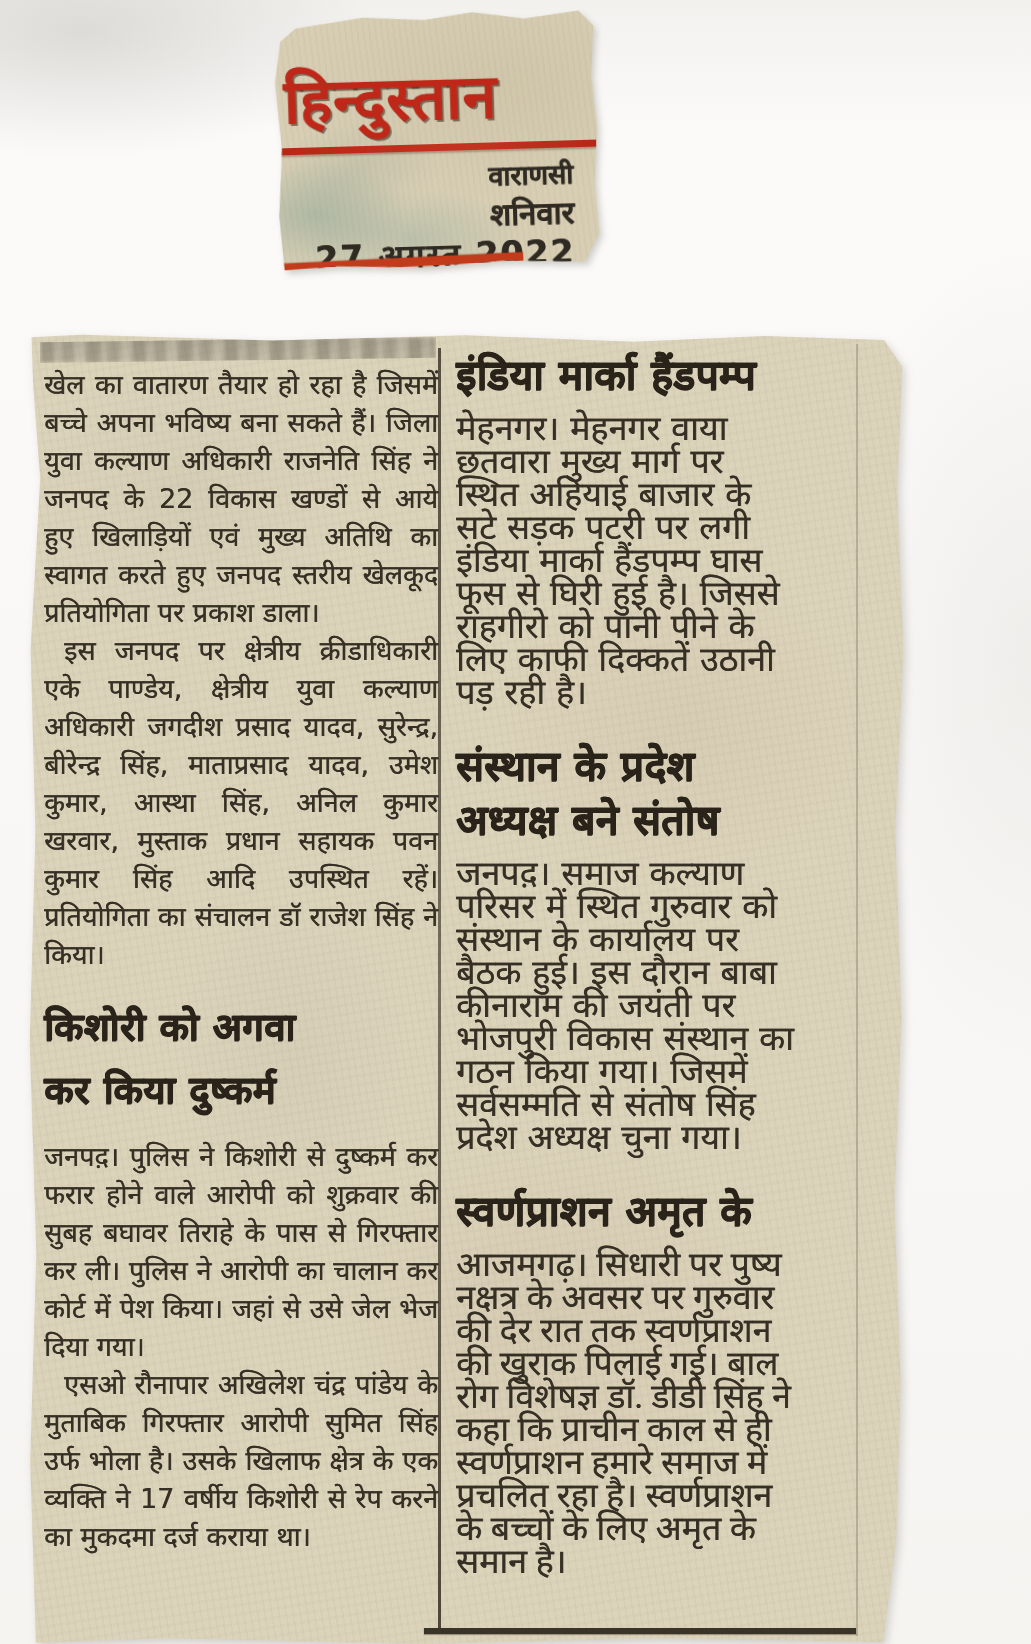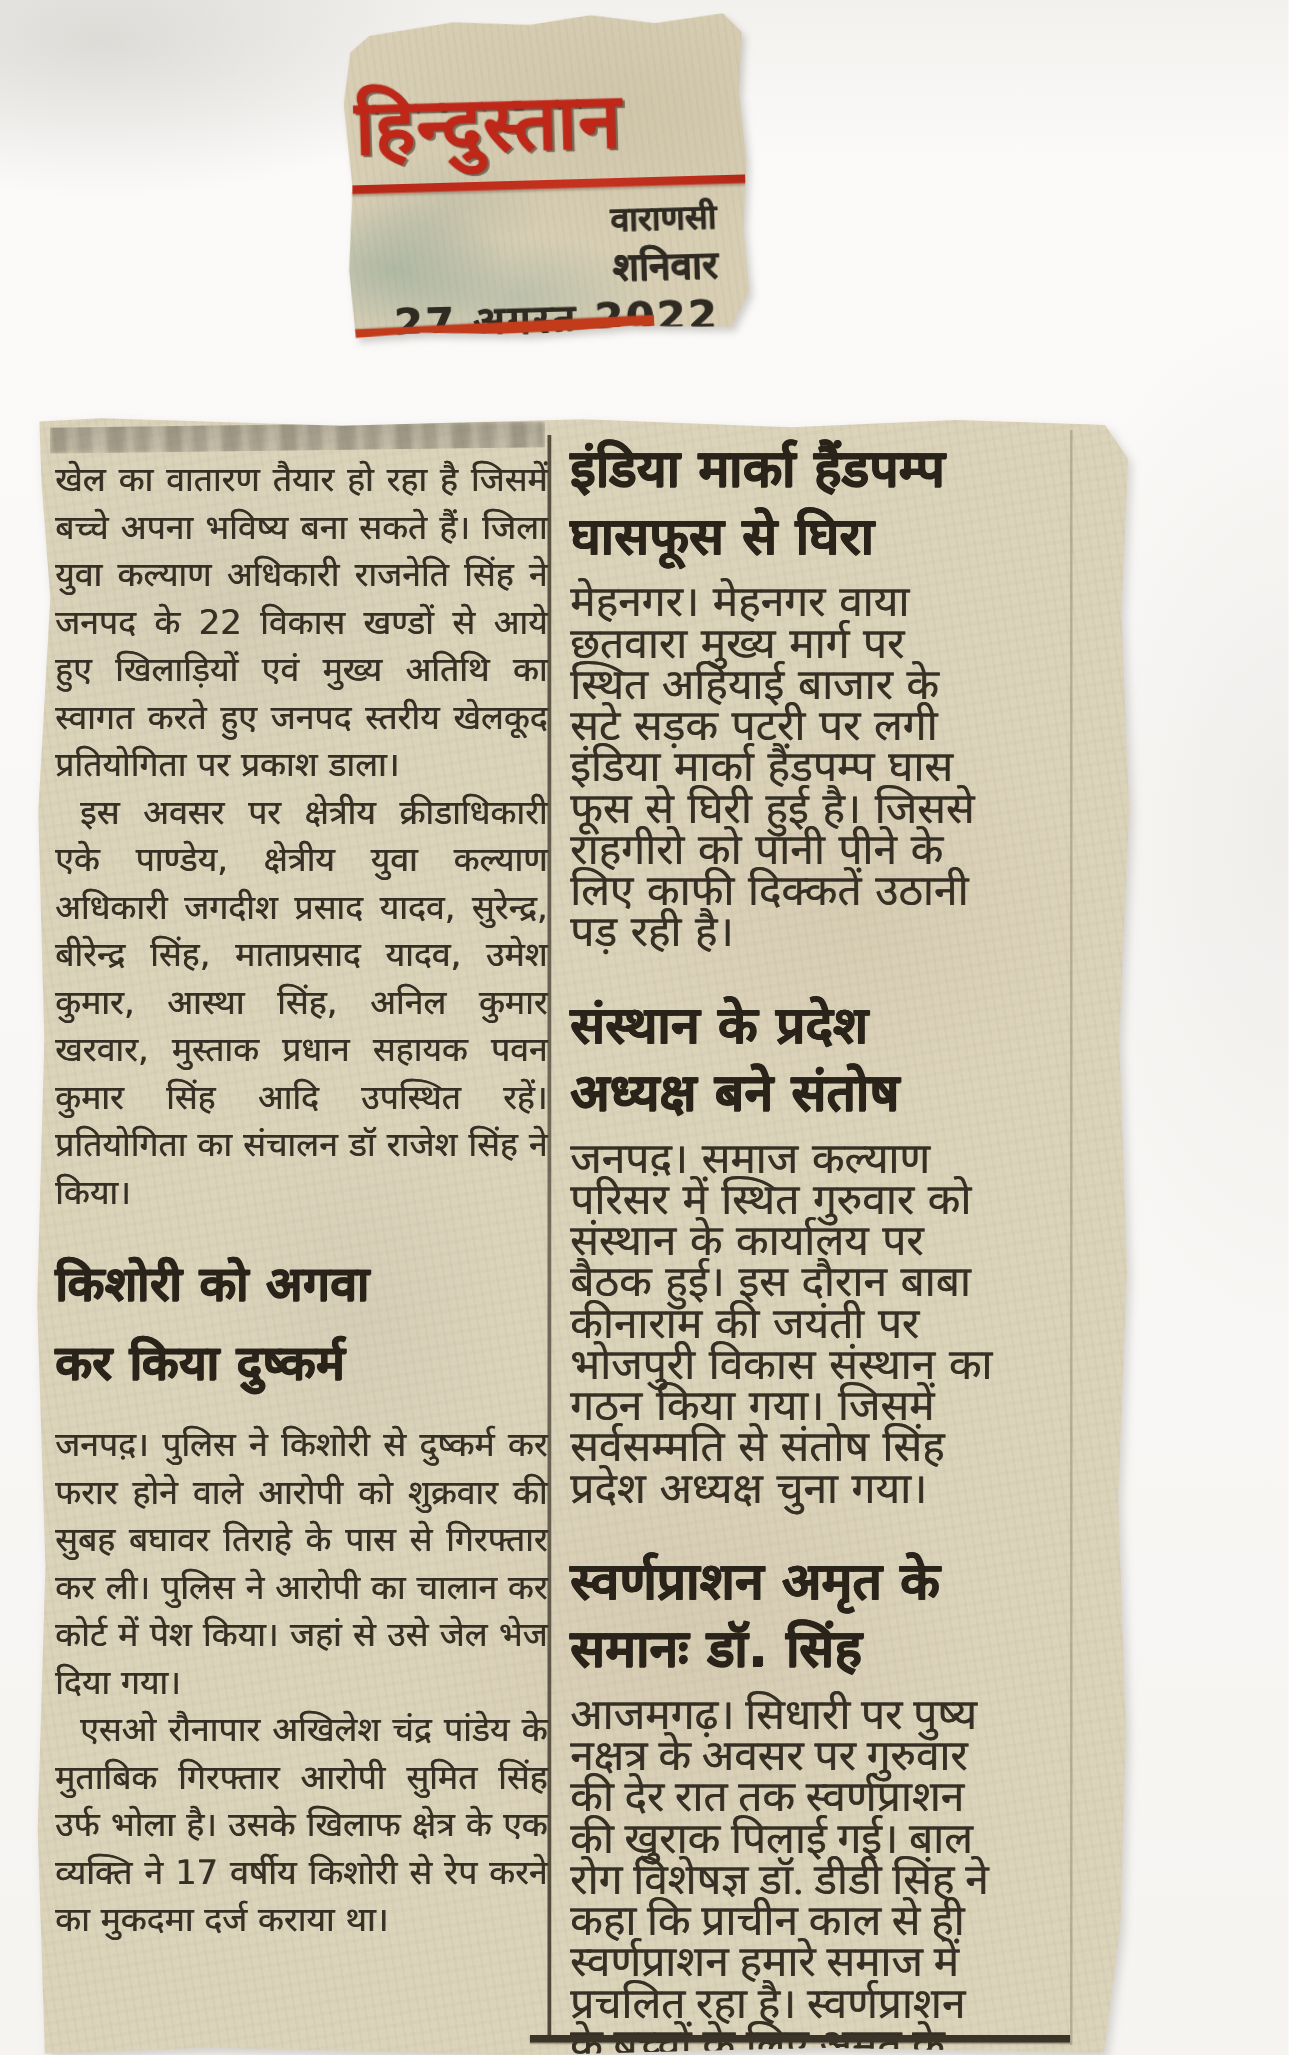--- a/index.html
+++ b/index.html
@@ -146,44 +146,44 @@
     </div>
   </div>
 
   <div class="clip-wrap">
     <div class="clipping">
 
       <div class="smudge"></div>
 
       <div class="col-left">
         <p class="body">खेल का वातारण तैयार हो रहा है जिसमें बच्चे अपना भविष्य बना सकते हैं। जिला युवा कल्याण अधिकारी राजनेति सिंह ने जनपद के 22 विकास खण्डों से आये हुए खिलाड़ियों एवं मुख्य अतिथि का स्वागत करते हुए जनपद स्तरीय खेलकूद प्रतियोगिता पर प्रकाश डाला।</p>
-        <p class="body indent">इस अवसर पर क्षेत्रीय क्रीडाधिकारी एके पाण्डेय, क्षेत्रीय युवा कल्याण अधिकारी जगदीश प्रसाद यादव, सुरेन्द्र, बीरेन्द्र सिंह, माताप्रसाद यादव, उमेश कुमार, आस्था सिंह, अनिल कुमार खरवार, मुस्ताक प्रधान सहायक पवन कुमार सिंह आदि उपस्थित रहें। प्रतियोगिता का संचालन डॉ राजेश सिंह ने किया।</p>
+        <p class="body indent">इस जनपद पर क्षेत्रीय क्रीडाधिकारी एके पाण्डेय, क्षेत्रीय युवा कल्याण अधिकारी जगदीश प्रसाद यादव, सुरेन्द्र, बीरेन्द्र सिंह, माताप्रसाद यादव, उमेश कुमार, आस्था सिंह, अनिल कुमार खरवार, मुस्ताक प्रधान सहायक पवन कुमार सिंह आदि उपस्थित रहें। प्रतियोगिता का संचालन डॉ राजेश सिंह ने किया।</p>
 
         <h1 class="headline-lg"><span>किशोरी को अगवा</span><br><span>कर किया दुष्कर्म</span></h1>
 
         <p class="body">जनपद़। पुलिस ने किशोरी से दुष्कर्म कर फरार होने वाले आरोपी को शुक्रवार की सुबह बघावर तिराहे के पास से गिरफ्तार कर ली। पुलिस ने आरोपी का चालान कर कोर्ट में पेश किया। जहां से उसे जेल भेज दिया गया।</p>
         <p class="body indent">एसओ रौनापार अखिलेश चंद्र पांडेय के मुताबिक गिरफ्तार आरोपी सुमित सिंह उर्फ भोला है। उसके खिलाफ क्षेत्र के एक व्यक्ति ने 17 वर्षीय किशोरी से रेप करने का मुकदमा दर्ज कराया था।</p>
       </div>
 
       <div class="separator"></div>
 
       <div class="col-right">
 
         <div class="article-block">
-          <h2 class="headline-md"><span>इंडिया मार्का हैंडपम्प</span><br><span>घासफूस से घिरा</span></h2>
+          <h2 class="headline-md"><span>इंडिया मार्का हैंडपम्प</span><br></h2>
           <p class="body w1">मेहनगर। मेहनगर वाया छतवारा मुख्य मार्ग पर स्थित अहियाई बाजार के सटे सड़क पटरी पर लगी इंडिया मार्का हैंडपम्प घास फूस से घिरी हुई है। जिससे राहगीरो को पानी पीने के लिए काफी दिक्कतें उठानी पड़ रही है।</p>
         </div>
 
         <div class="article-block">
           <h2 class="headline-md"><span>संस्थान के प्रदेश</span><br><span>अध्यक्ष बने संतोष</span></h2>
           <p class="body w2">जनपद़। समाज कल्याण परिसर में स्थित गुरुवार को संस्थान के कार्यालय पर बैठक हुई। इस दौरान बाबा कीनाराम की जयंती पर भोजपुरी विकास संस्थान का गठन किया गया। जिसमें सर्वसम्मति से संतोष सिंह प्रदेश अध्यक्ष चुना गया।</p>
         </div>
 
         <div class="article-block">
-          <h2 class="headline-md"><span>स्वर्णप्राशन अमृत के</span><br><span>समानः डॉ. सिंह</span></h2>
+          <h2 class="headline-md"><span>स्वर्णप्राशन अमृत के</span><br></h2>
           <p class="body w3">आजमगढ़। सिधारी पर पुष्य नक्षत्र के अवसर पर गुरुवार की देर रात तक स्वर्णप्राशन की खुराक पिलाई गई। बाल रोग विशेषज्ञ डॉ. डीडी सिंह ने कहा कि प्राचीन काल से ही स्वर्णप्राशन हमारे समाज में प्रचलित रहा है। स्वर्णप्राशन के बच्चों के लिए अमृत के समान है।</p>
         </div>
 
       </div>
 
       <div class="right-edge-line"></div>
       <div class="bottom-rule"></div>
 
     </div>
   </div>

